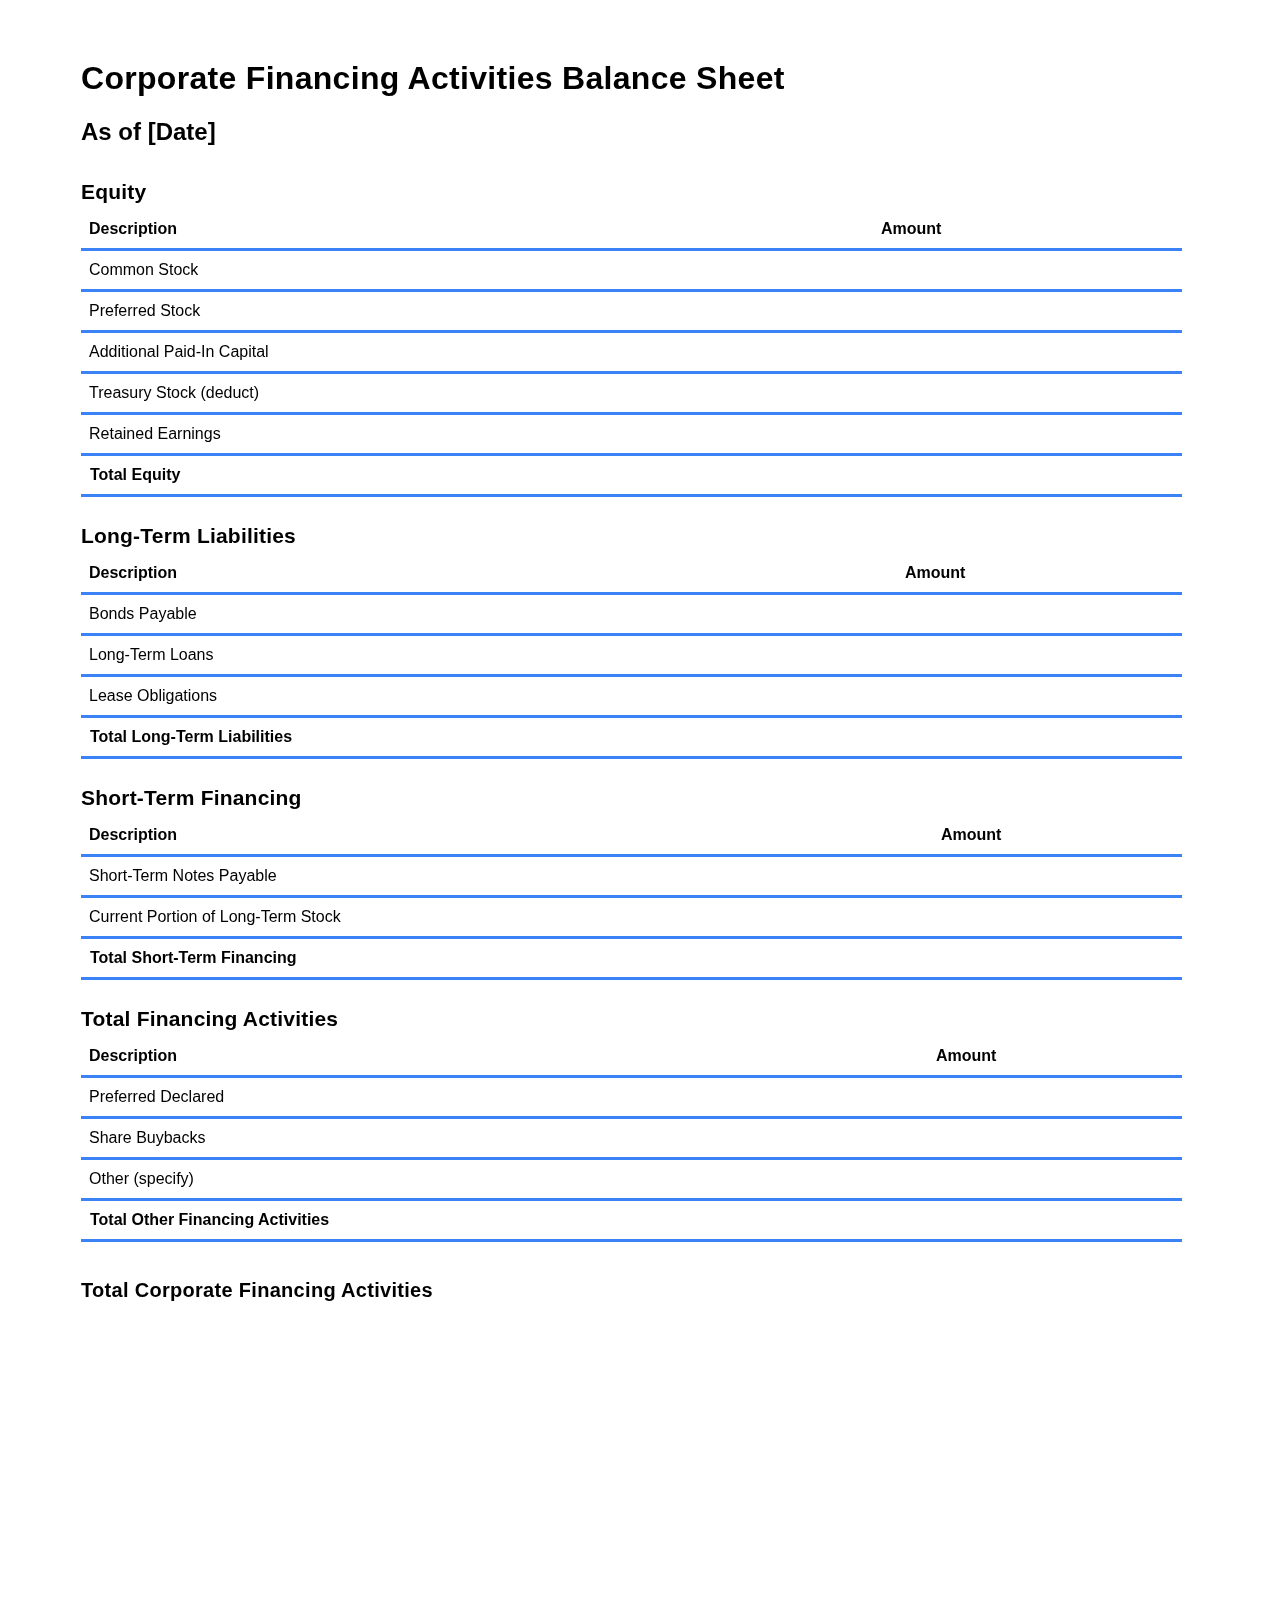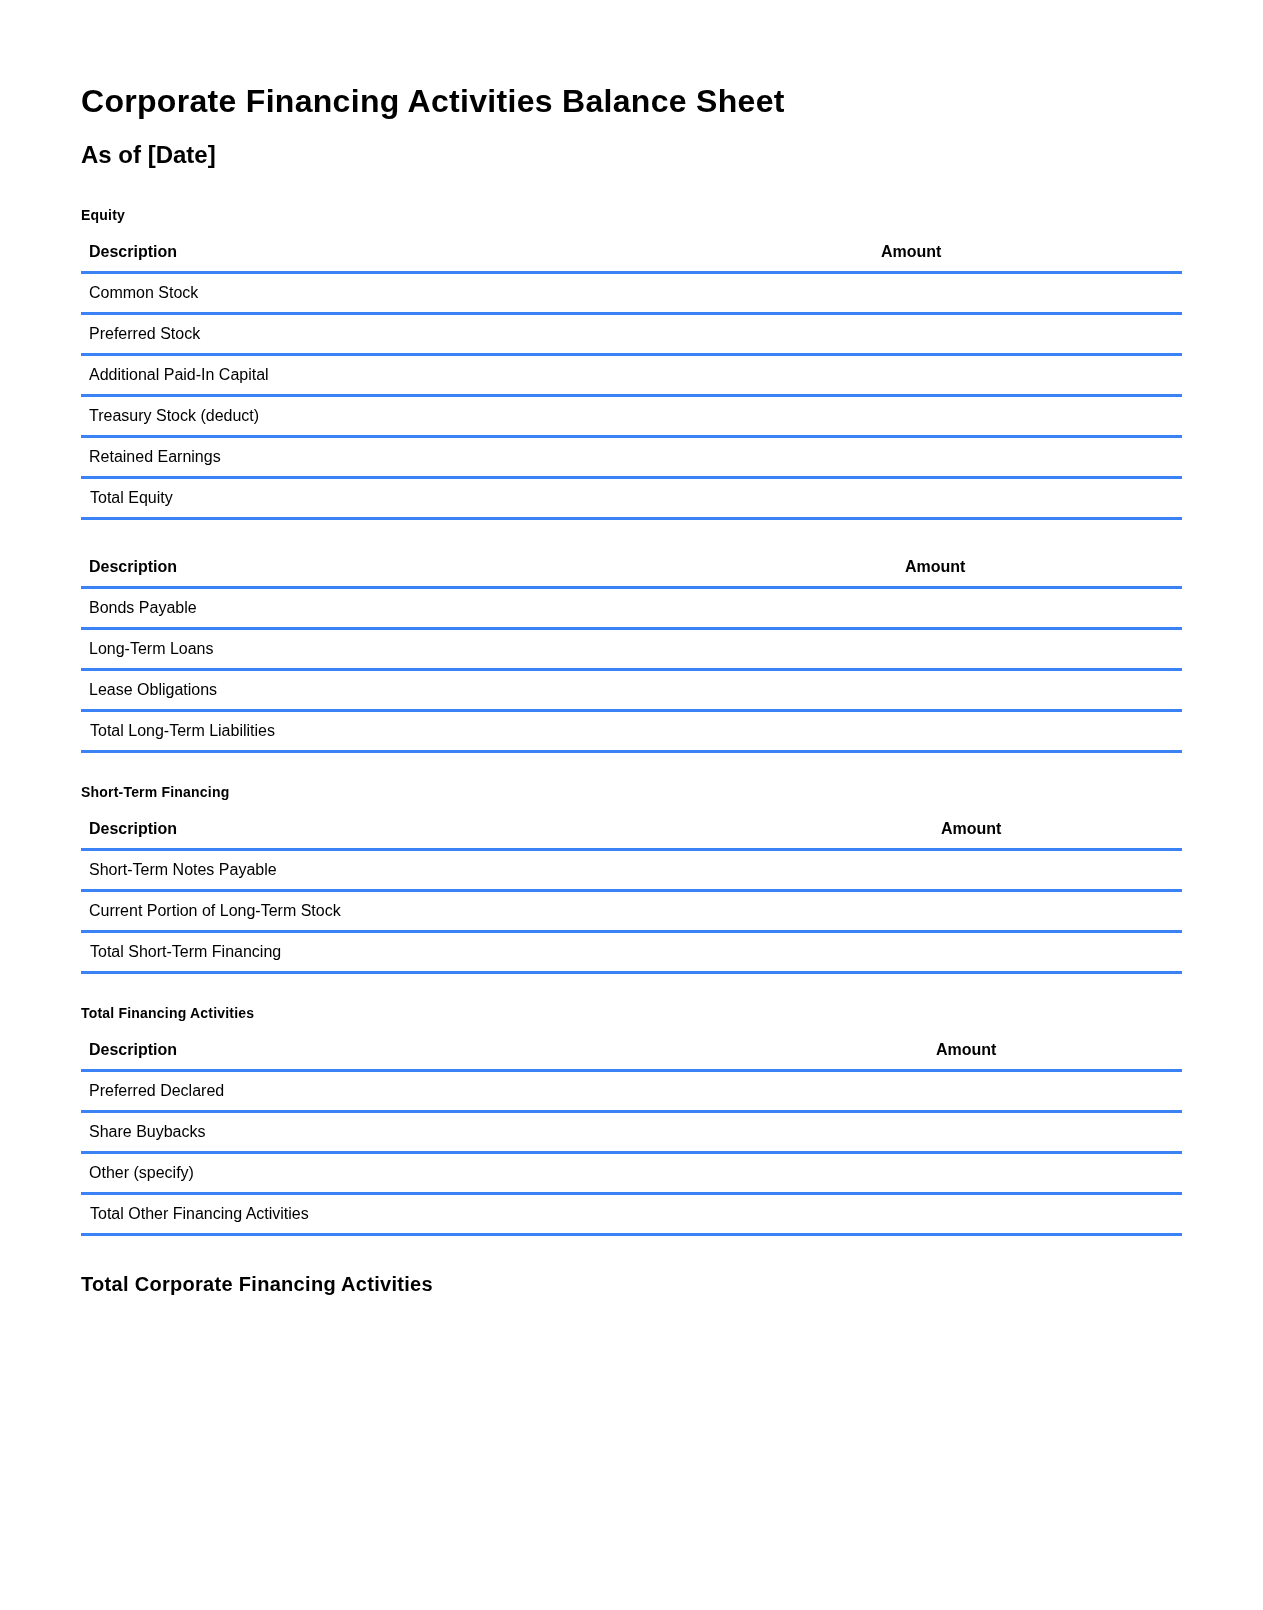--- a/index.html
+++ b/index.html
@@ -15,33 +15,33 @@
       color: #000000;
     }
     .page {
       position: relative;
       padding: 0 81px;
     }
     h1.doc-title {
       font-size: 32px;
       font-weight: bold;
       margin: 0;
-      padding-top: 82px;
+      padding-top: 59px;
       line-height: 38px;
       letter-spacing: 0.3px;
     }
     h2.doc-subtitle {
       font-size: 24px;
       font-weight: bold;
       margin: 0;
       margin-top: 20px;
       line-height: 30px;
     }
     h3.section-title {
-      font-size: 14px;
+      font-size: 21px;
       font-weight: bold;
       margin: 0;
       line-height: 22px;
       letter-spacing: 0.2px;
     }
     .section { margin-top: 28px; }
     .section.first { margin-top: 34px; }
     table.fin-table {
       width: 1101px;
       border-collapse: collapse;
@@ -53,21 +53,21 @@
       text-align: left;
       padding: 0 8px;
       height: 38px;
       border-bottom: 3px solid #3b82f6;
       vertical-align: middle;
     }
     table.fin-table th {
       font-weight: bold;
     }
     table.fin-table td.total-label {
-      font-weight: normal;
+      font-weight: bold;
       padding-left: 9px;
     }
     h2.grand-total {
       font-size: 20px;
       font-weight: bold;
       margin: 0;
       margin-top: 33px;
       line-height: 30px;
       letter-spacing: 0.3px;
     }
@@ -116,20 +116,21 @@
         </tr>
         <tr>
           <td class="total-label">Total Equity</td>
           <td></td>
         </tr>
       </tbody>
     </table>
   </div>
 
   <div class="section">
+    <h3 class="section-title">Long-Term Liabilities</h3>
     <table class="fin-table">
       <colgroup>
           <col style="width:816px">
           <col>
         </colgroup>
       <thead>
         <tr>
           <th>Description</th>
           <th>Amount</th>
         </tr>

